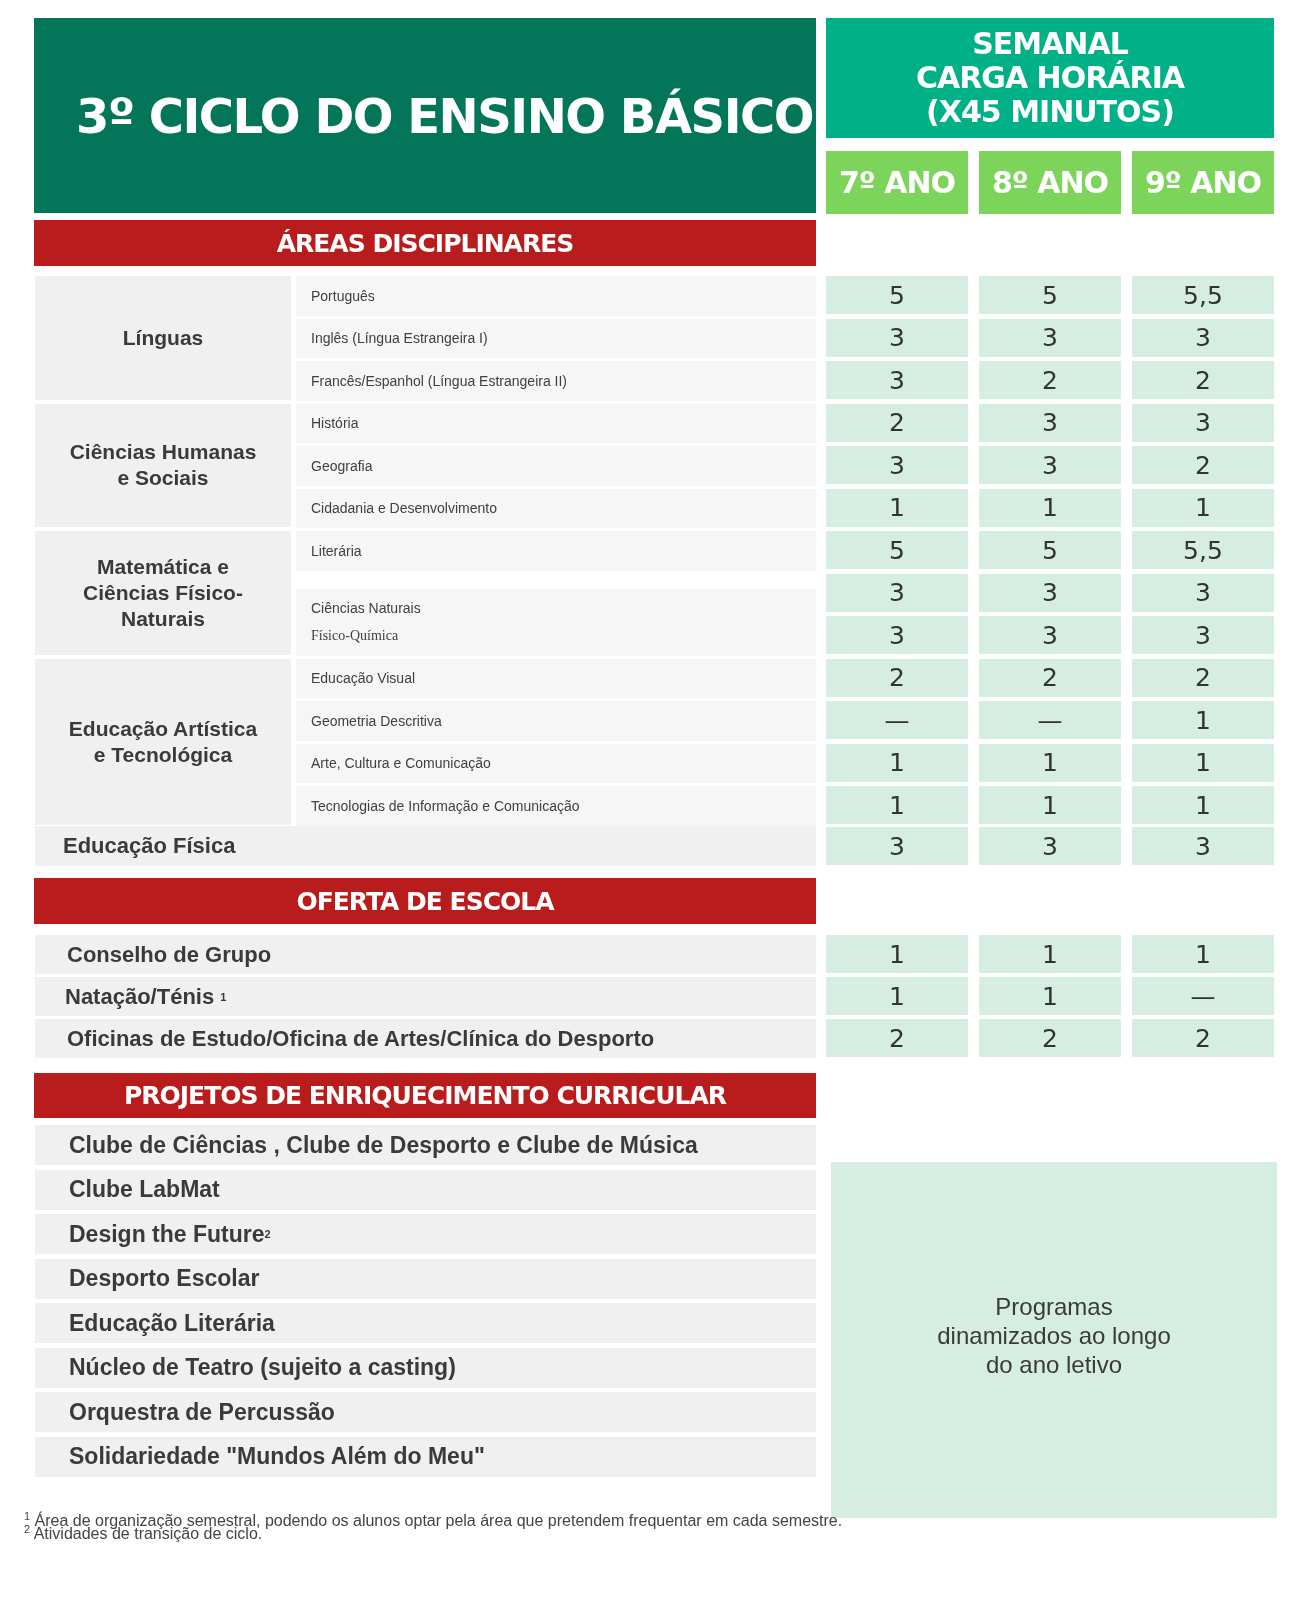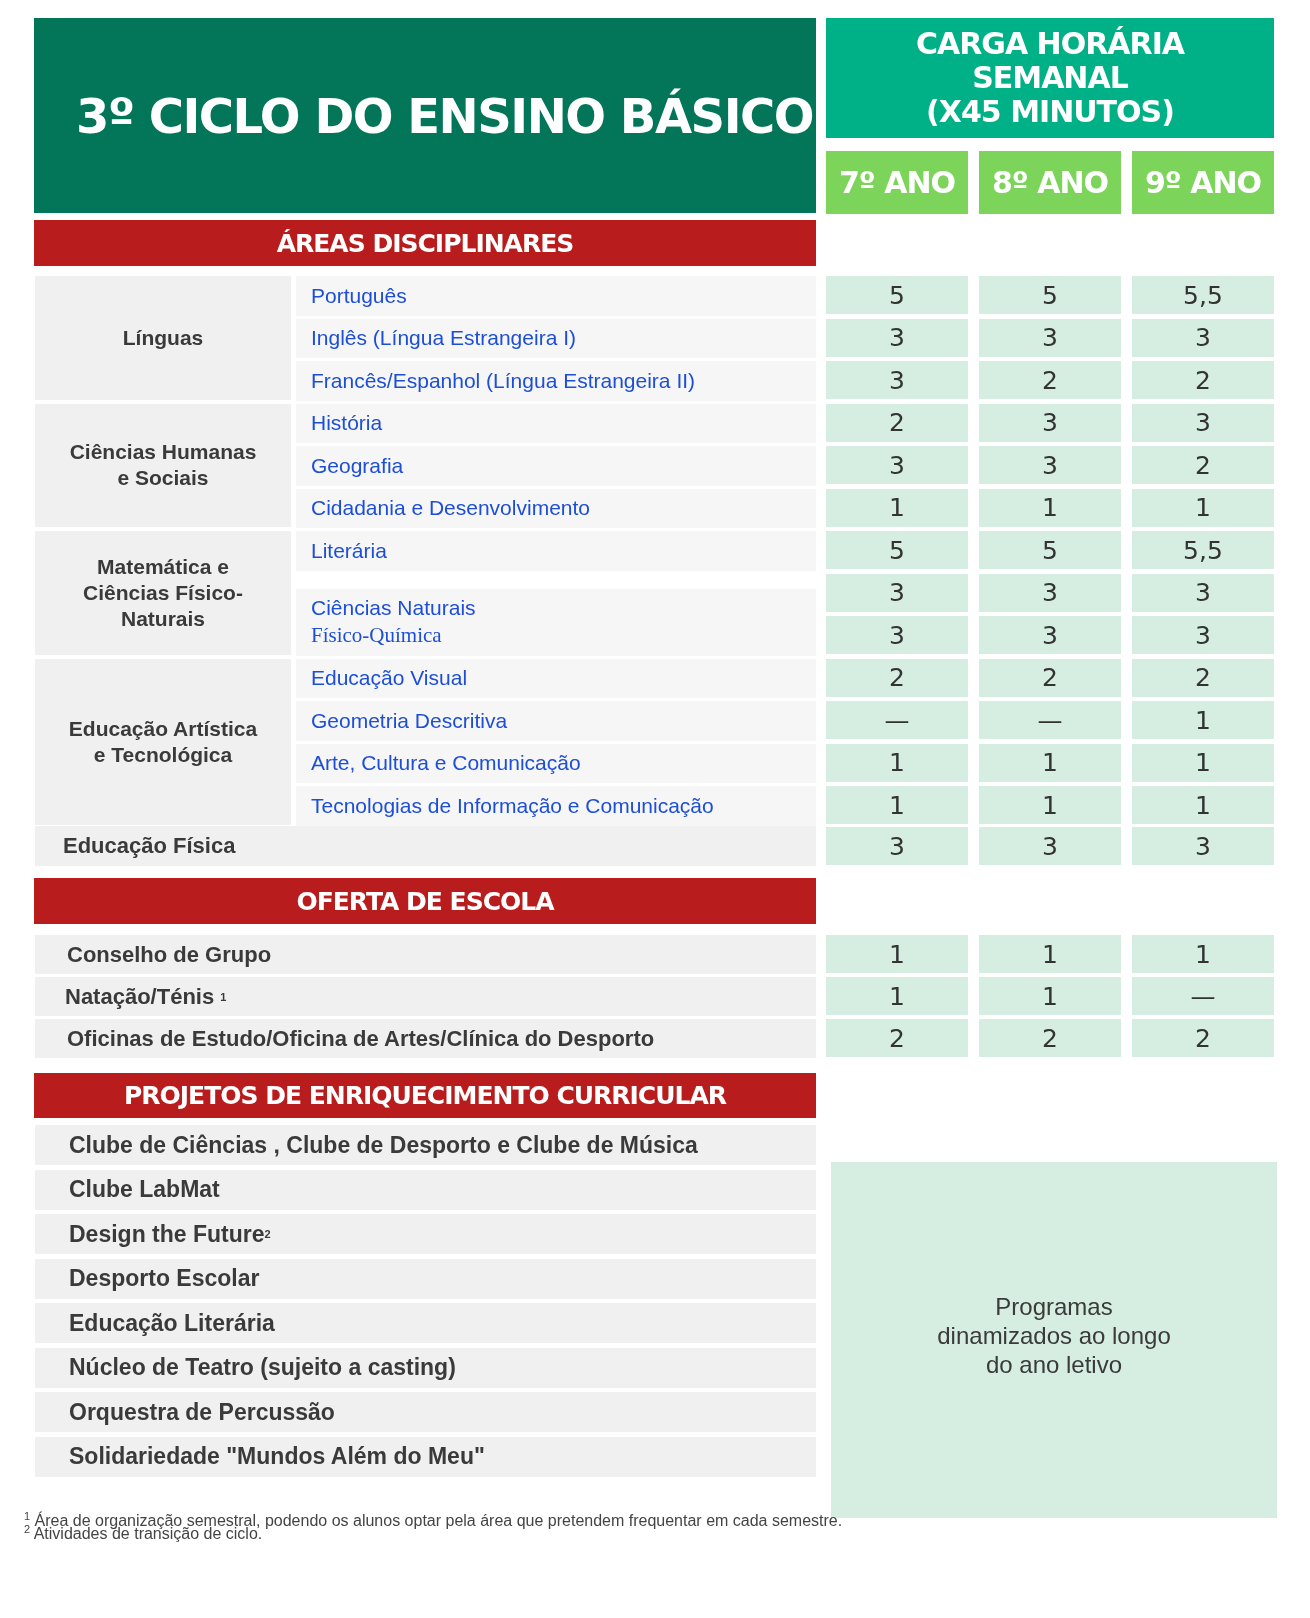--- a/index.html
+++ b/index.html
@@ -5,40 +5,40 @@
   * { box-sizing: border-box; margin: 0; padding: 0; }
   html, body { width: 1310px; height: 1618px; background: #ffffff; overflow: hidden; }
   body { position: relative; font-family: "Liberation Sans", "DejaVu Sans", sans-serif; color: #3a3a3a; }
   .abs { position: absolute; }
   .title-box { left: 34px; top: 18px; width: 782px; height: 195px; background: #03765a; display: flex; align-items: center; padding-left: 42px; }
   .title-box span { color: #ffffff; font-family: "DejaVu Sans", sans-serif; font-weight: bold; font-size: 48px; letter-spacing: -1.5px; }
   .carga-box { left: 826px; top: 18px; width: 448px; height: 120px; background: #00b187; color: #fff; font-family: "DejaVu Sans", sans-serif; font-weight: bold; font-size: 30px; line-height: 34px; text-align: center; display: flex; flex-direction: column; justify-content: center; letter-spacing: -1px; }
   .ano { top: 151px; height: 63px; background: #7dd45a; color: #fff; font-family: "DejaVu Sans", sans-serif; font-weight: bold; font-size: 30px; display: flex; align-items: center; justify-content: center; letter-spacing: -1px; }
   .section-bar { left: 34px; width: 782px; background: #b91c1c; color: #fff; font-family: "DejaVu Sans", sans-serif; font-weight: bold; font-size: 25px; display: flex; align-items: center; justify-content: center; letter-spacing: -1px; }
   .area { left: 35px; width: 256px; background: #f0f0f0; font-weight: bold; font-size: 21px; color: #3a3a3a; text-align: center; display: flex; align-items: center; justify-content: center; line-height: 26px; }
-  .subj { left: 296px; width: 520px; background: #f6f6f6; font-size: 21px; color: #1d4ed8; display: flex; align-items: center; padding-left: 15px; }
+  .subj { left: 296px; width: 520px; background: #f6f6f6; font-size: 14px; color: #404040; display: flex; align-items: center; padding-left: 15px; }
   .val { height: 38px; background: #d6eee1; font-size: 25px; color: #333; display: flex; align-items: center; justify-content: center; font-family: "DejaVu Sans", sans-serif; }
   .c7 { left: 826px; width: 142px; }
   .c8 { left: 979px; width: 142px; }
   .c9 { left: 1132px; width: 142px; }
   .full-row { left: 35px; width: 781px; background: #f0f0f0; font-weight: bold; font-size: 22px; color: #3a3a3a; display: flex; align-items: center; padding-left: 28px; }
   .proj-row { left: 35px; width: 781px; height: 40px; background: #f0f0f0; font-weight: bold; font-size: 23px; color: #3a3a3a; display: flex; align-items: center; padding-left: 34px; }
   .prog-box { left: 831px; top: 1162px; width: 446px; height: 356px; background: #d6eee1; display: flex; align-items: center; justify-content: center; text-align: center; font-size: 24px; line-height: 29px; color: #3a3a3a; padding-bottom: 10px; }
   .foot { left: 24px; font-size: 16px; color: #444; }
   sup { font-size: 11px; }
 </style>
 </head>
 <body>
 
 <div class="abs title-box">
   <span>3º CICLO DO ENSINO BÁSICO</span>
 </div>
 <div class="abs carga-box">
+  <div>SEMANAL</div>
   <div>CARGA HORÁRIA</div>
-  <div>SEMANAL</div>
   <div>(X45 MINUTOS)</div>
 </div>
 <div class="abs ano c7">7º ANO</div>
 <div class="abs ano c8">8º ANO</div>
 <div class="abs ano c9">9º ANO</div>
 
 <div class="abs section-bar" style="top:220px;height:46px;">ÁREAS DISCIPLINARES</div>
 
 <div id="areas-container">
     <div class="abs area" style="top:276px;height:123.5px;">

